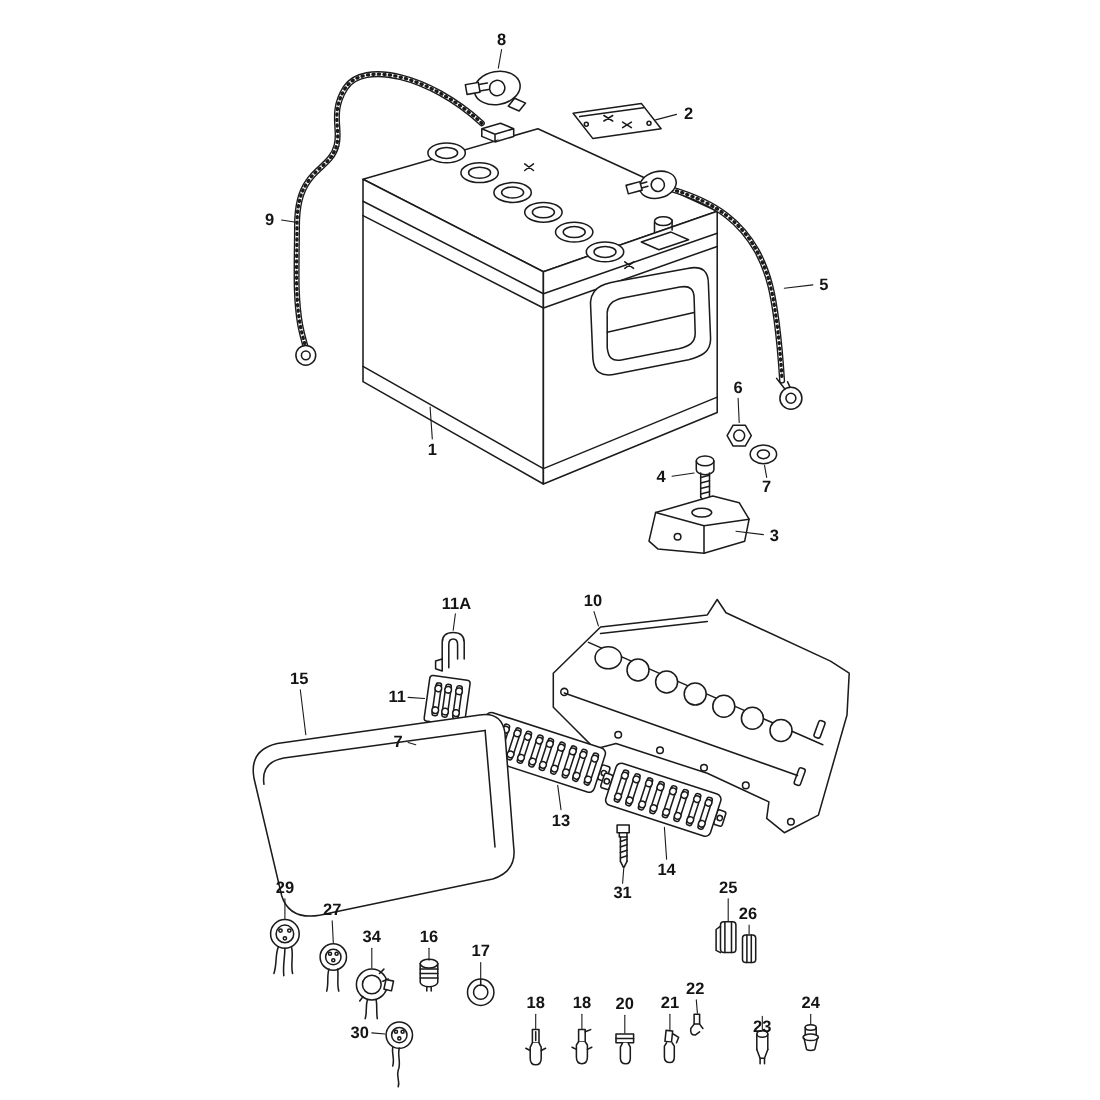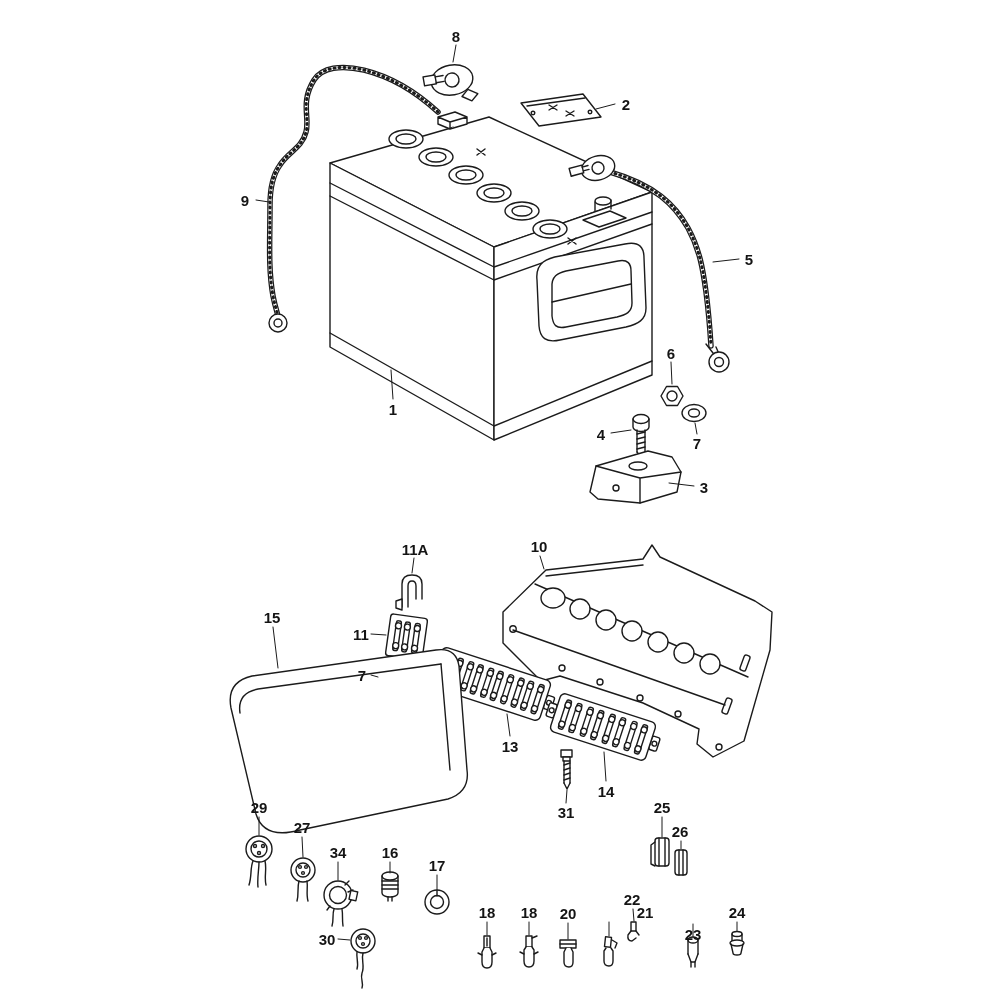--- a/index.html
+++ b/index.html
@@ -364,21 +364,21 @@
 <div class="part-label" style="left:415px;top:549px">11A</div>
 <div class="part-label" style="left:362px;top:675px">7</div>
 <div class="part-label" style="left:510px;top:746px">13</div>
 <div class="part-label" style="left:606px;top:791px">14</div>
 <div class="part-label" style="left:272px;top:617px">15</div>
 <div class="part-label" style="left:390px;top:852px">16</div>
 <div class="part-label" style="left:437px;top:865px">17</div>
 <div class="part-label" style="left:487px;top:912px">18</div>
 <div class="part-label" style="left:529px;top:912px">18</div>
 <div class="part-label" style="left:568px;top:913px">20</div>
-<div class="part-label" style="left:645px;top:912px">21</div>
+<div class="part-label" style="left:609px;top:912px">21</div>
 <div class="part-label" style="left:632px;top:899px">22</div>
 <div class="part-label" style="left:693px;top:934px">23</div>
 <div class="part-label" style="left:737px;top:912px">24</div>
 <div class="part-label" style="left:662px;top:807px">25</div>
 <div class="part-label" style="left:680px;top:831px">26</div>
 <div class="part-label" style="left:302px;top:827px">27</div>
 <div class="part-label" style="left:338px;top:852px">34</div>
 <div class="part-label" style="left:259px;top:807px">29</div>
 <div class="part-label" style="left:327px;top:939px">30</div>
 <div class="part-label" style="left:566px;top:812px">31</div>

